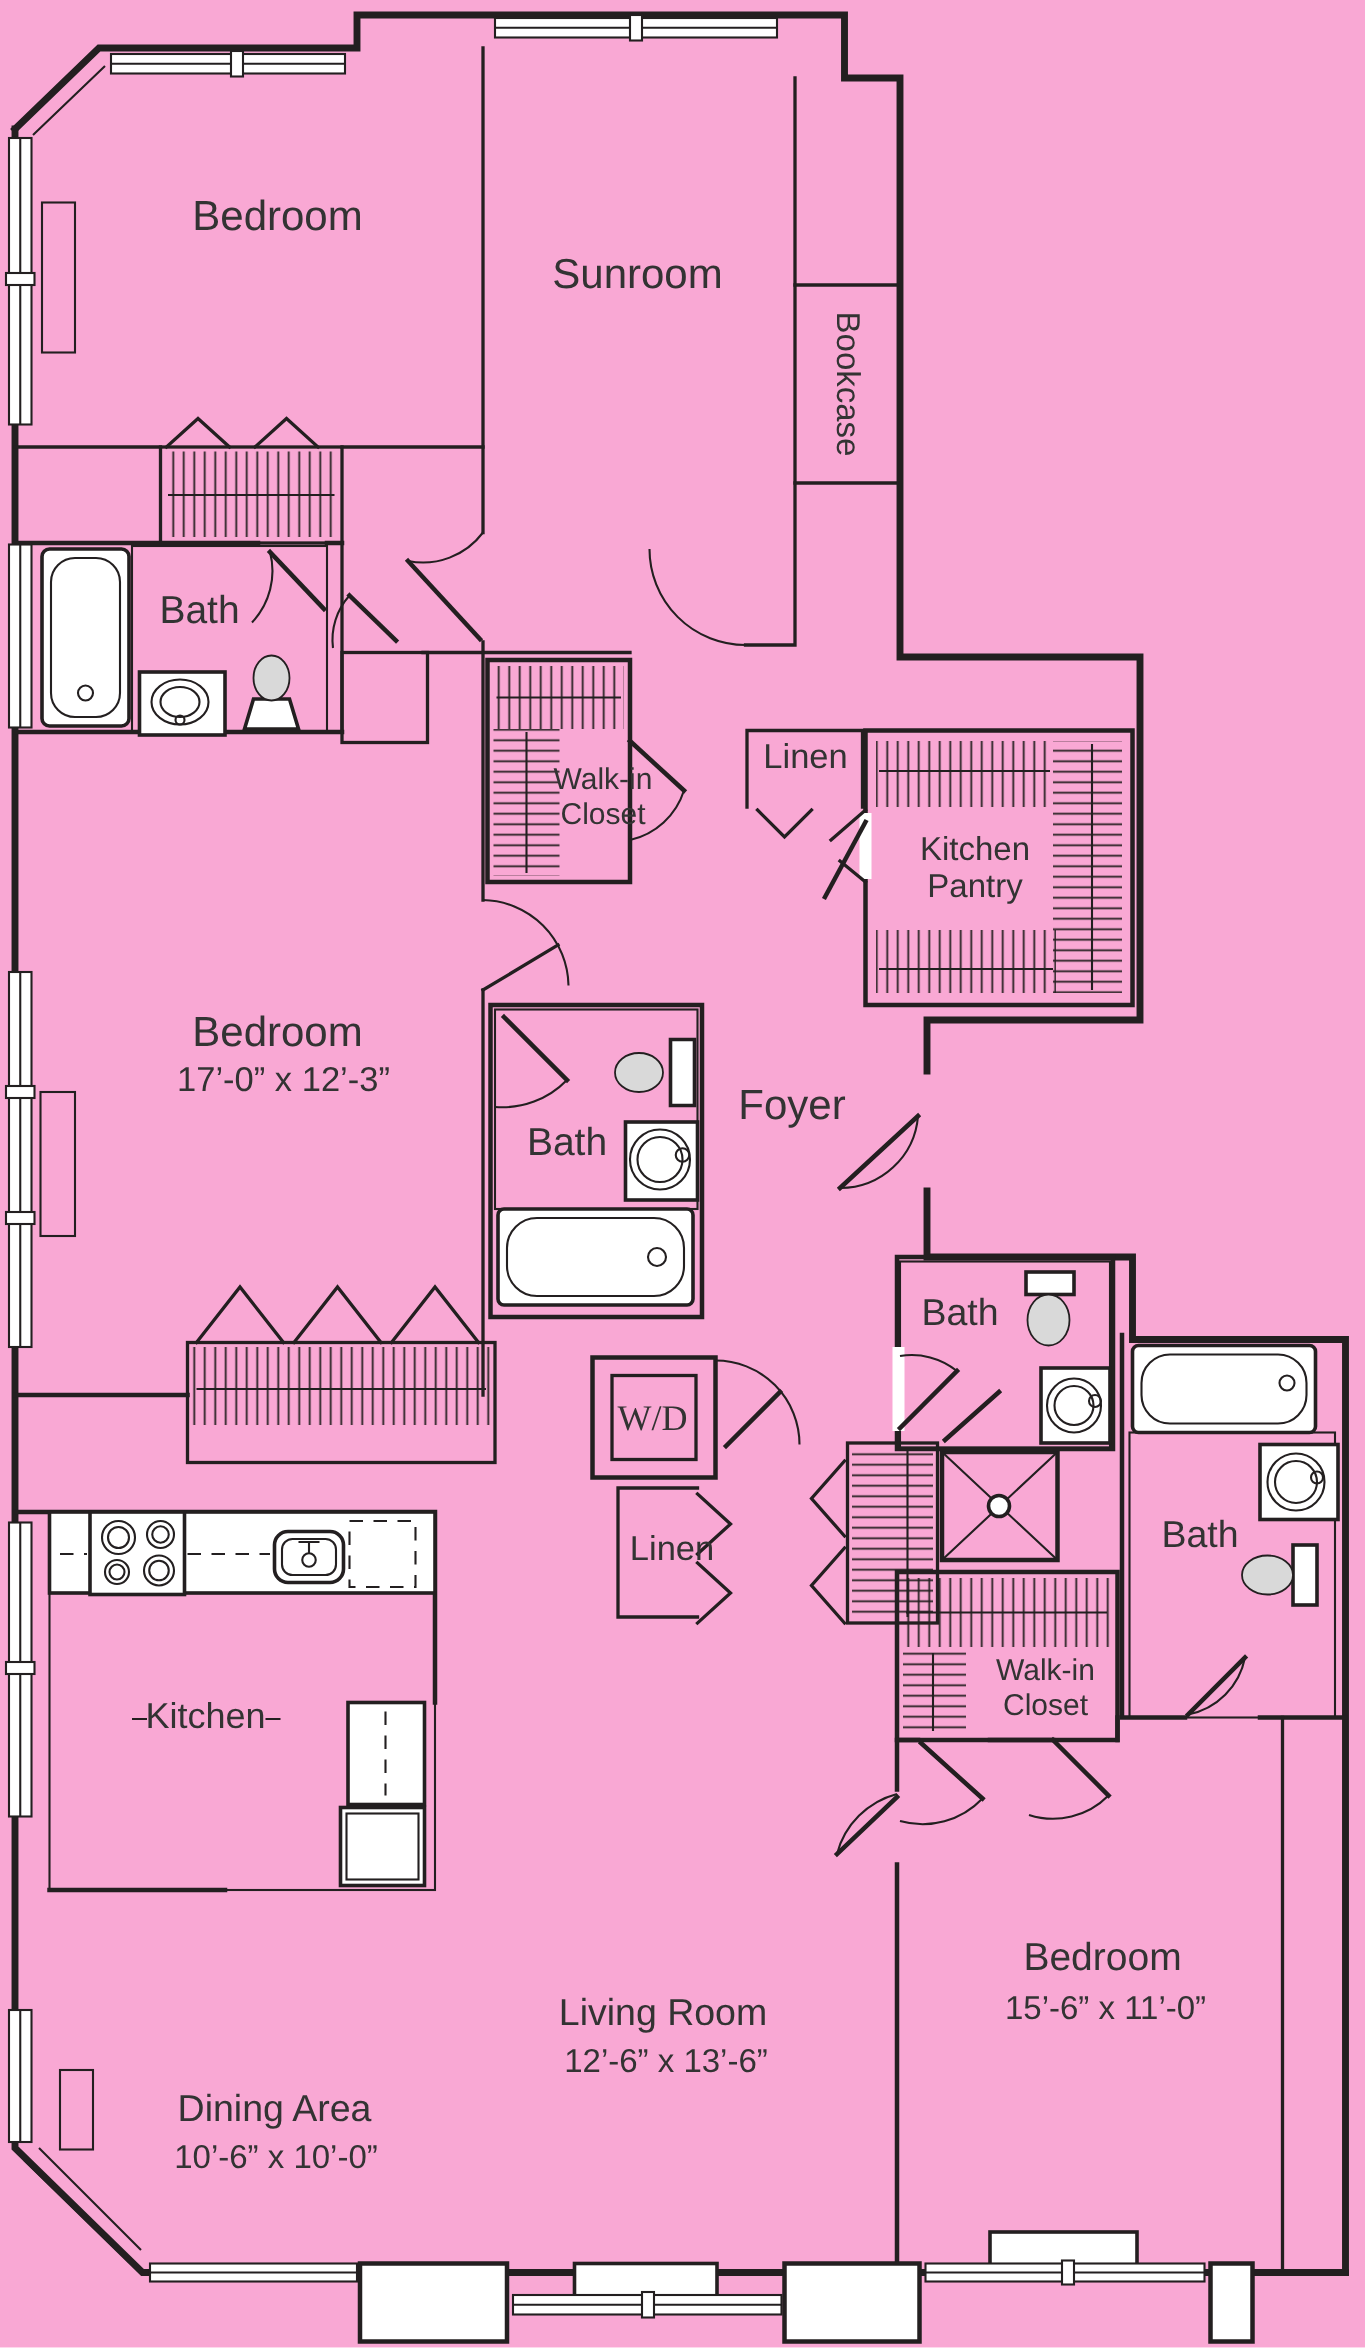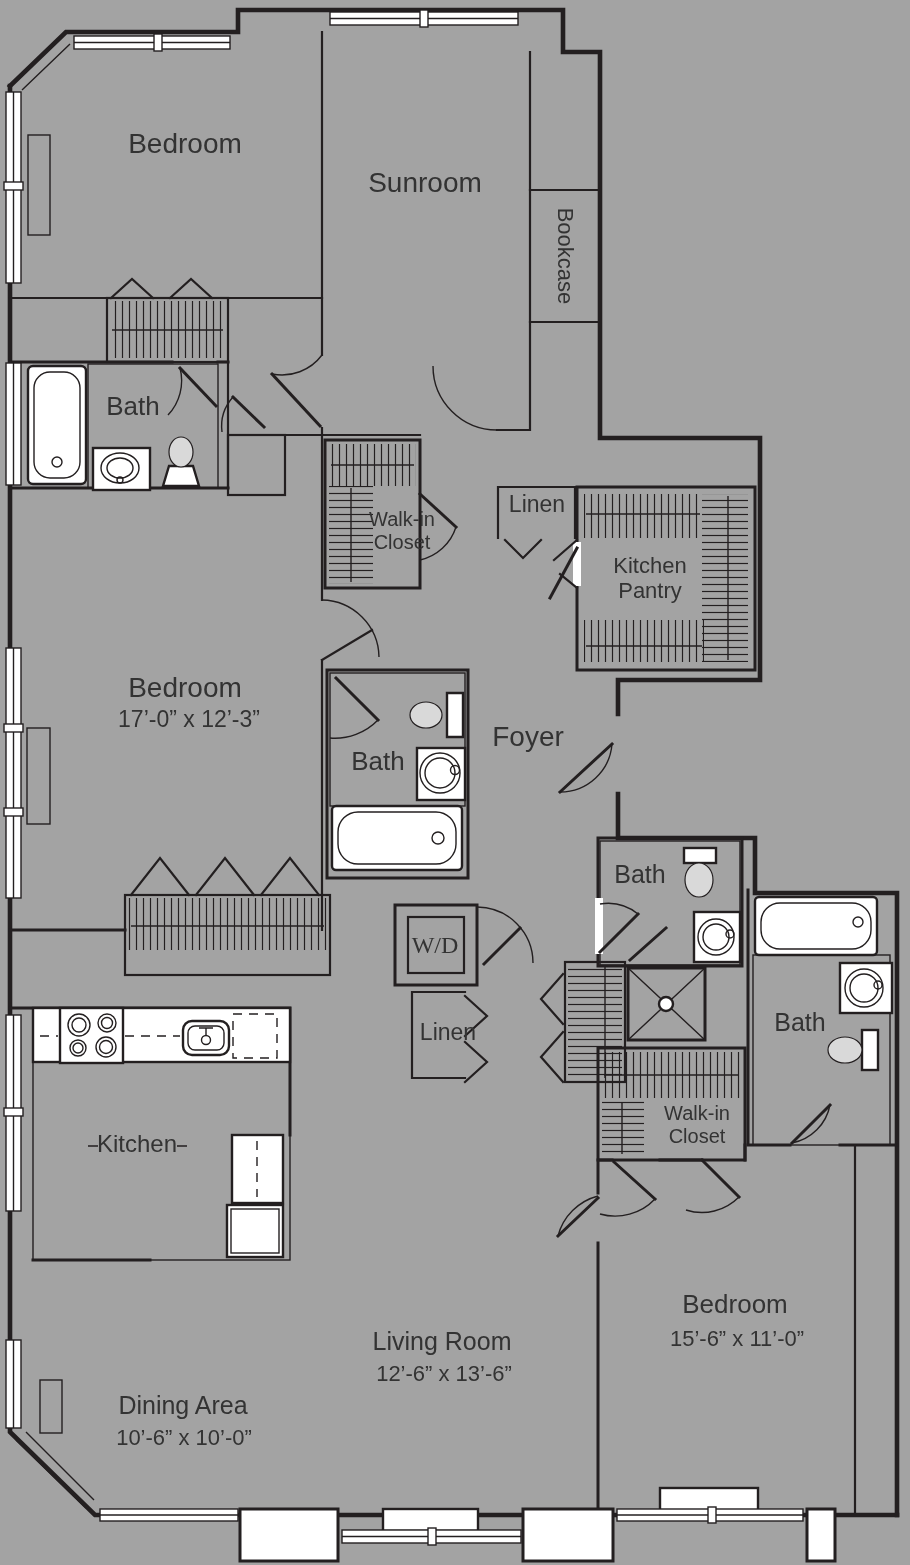--- a/index.html
+++ b/index.html
@@ -1,16 +1,16 @@
 <!DOCTYPE html>
 <html><head>
 <meta charset="utf-8">
 <style>
   html,body{margin:0;padding:0;background:#ffffff;}
-  .stage{position:relative;width:910px;height:1565px;background:#a3a3a3;overflow:hidden;}
+  .stage{position:relative;width:910px;height:1565px;background:#f9a8d4;overflow:hidden;}
   svg{display:block;}
   .w5{stroke:#231f20;stroke-width:4.6;fill:none;stroke-linecap:square;stroke-linejoin:miter;}
   .w3{stroke:#231f20;stroke-width:3;fill:none;stroke-linecap:square;}
   .w2{stroke:#231f20;stroke-width:2.2;fill:none;stroke-linecap:square;}
   .t{stroke:#231f20;stroke-width:1.4;fill:none;}
   .fx{fill:#ffffff;stroke:#231f20;stroke-width:2.4;}
   .fxt{fill:none;stroke:#231f20;stroke-width:1.4;}
   .gray{fill:#d9d9d9;stroke:#231f20;stroke-width:1.2;}
   .blk{fill:#ffffff;stroke:#231f20;stroke-width:3;}
   .win{fill:#ffffff;stroke:#231f20;stroke-width:1.4;}

